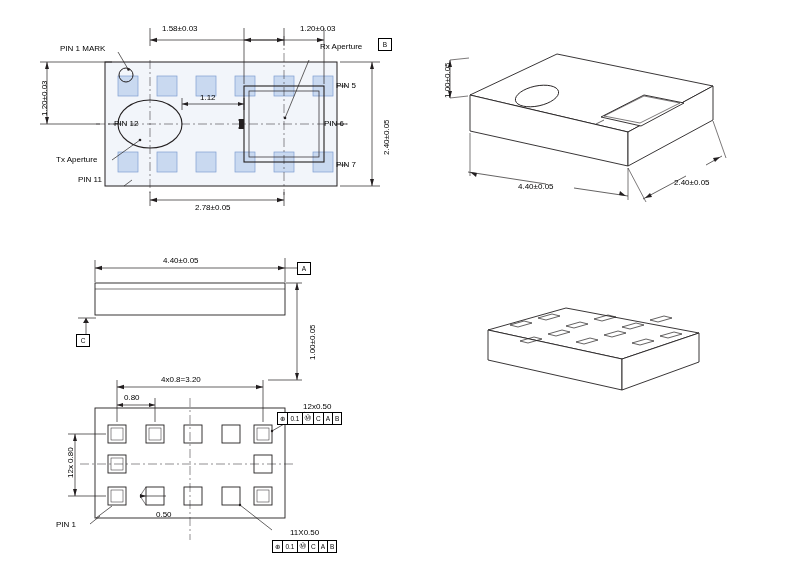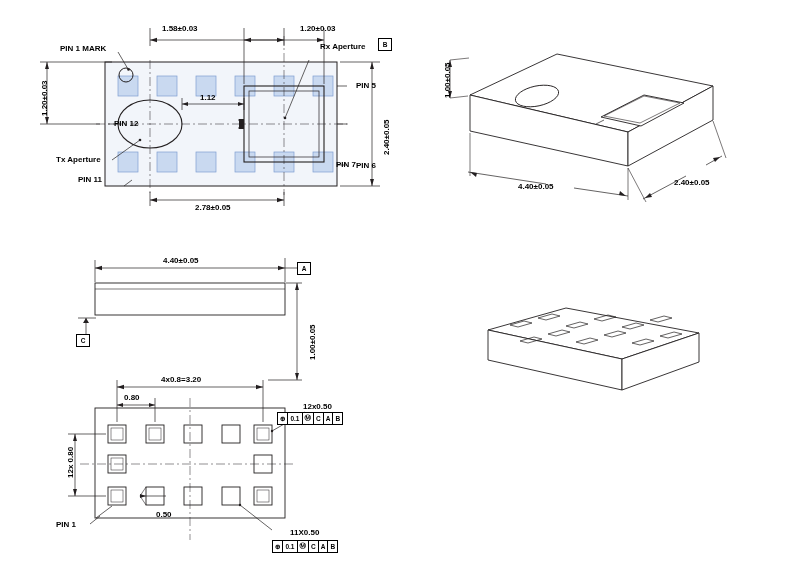--- a/index.html
+++ b/index.html
@@ -13,21 +13,20 @@
     position: relative;
     font-family: "Liberation Sans", sans-serif;
     color: #000000;
     overflow: hidden;
   }
   #stage {
     position: absolute;
     left: 0; top: 0;
     width: 697px;
     height: 562px;
-    font-weight: bold;
   }
   svg.layer {
     position: absolute;
     left: 0; top: 0;
     width: 790px;
     height: 562px;
   }
   .lbl {
     position: absolute;
     font-size: 8px;
@@ -340,22 +339,22 @@
   <div class="lbl" style="left:162px; top:24px;">1.58±0.03</div>
   <div class="lbl" style="left:300px; top:24px;">1.20±0.03</div>
   <div class="lbl" style="left:200px; top:93px;text-align:center;">1.12</div>
   <div class="lbl v" style="left:40px; top:116px;">1.20±0.03</div>
   <div class="lbl v" style="left:382px; top:155px;">2.40±0.05</div>
   <div class="lbl" style="left:188px; top:203px;padding-left:7px;">2.78±0.05</div>
 
   <div class="lbl" style="left:60px; top:44px;">PIN 1 MARK</div>
   <div class="lbl" style="left:309px; top:42px;margin-left:11px;">Rx Aperture</div>
   <div class="lbl" style="left:56px; top:155px;">Tx Aperture</div>
-  <div class="lbl" style="left:336px; top:81px;padding-left:20px;">PIN 5</div>
-  <div class="lbl" style="left:356px; top:119px;margin-top:42px;">PIN 6</div>
+  <div class="lbl" style="left:336px; top:81px;">PIN 5</div>
+  <div class="lbl" style="left:324px; top:119px;">PIN 6</div>
   <div class="lbl" style="left:336px; top:160px;">PIN 7</div>
   <div class="lbl" style="left:78px; top:175px;">PIN 11</div>
   <div class="lbl" style="left:78px; top:119px;padding-left:36px;">PIN 12</div>
   <div class="datumbox" style="left:378px; top:38px;">B</div>
 
   <div class="lbl v" style="left:443px; top:98px;">1.00±0.05</div>
   <div class="lbl" style="left:518px; top:182px;">4.40±0.05</div>
   <div class="lbl" style="left:674px; top:178px;">2.40±0.05</div>
 
   <div class="lbl" style="left:163px; top:256px;">4.40±0.05</div>

